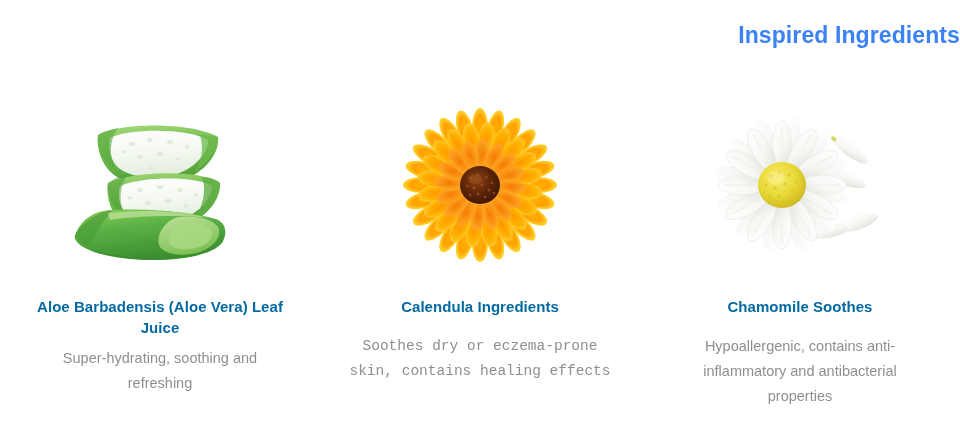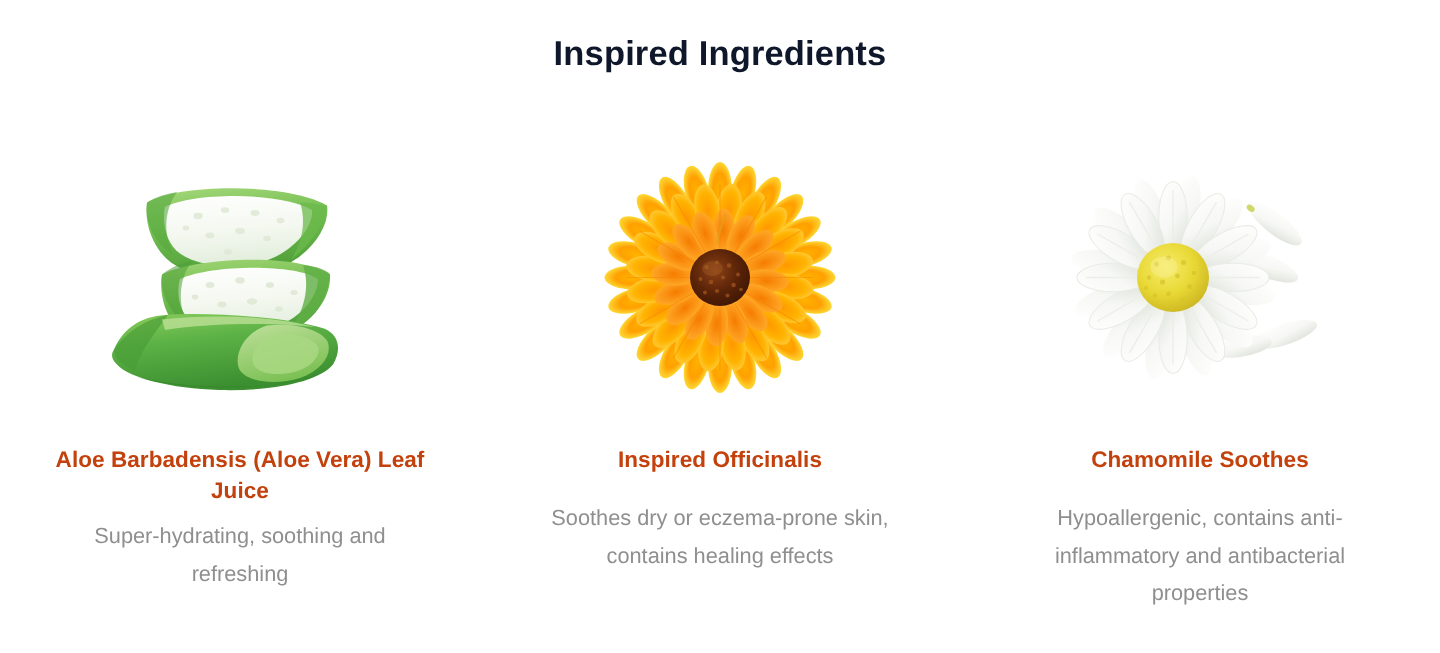--- a/index.html
+++ b/index.html
@@ -21,25 +21,25 @@
     height: 435px;
     background: #ffffff;
   }
 
   
   .section-title {
     position: absolute;
     top: 18px;
     left: 0;
     width: 960px;
-    text-align: center;
+    text-align: right;
     font-size: 23px;
     font-weight: bold;
     letter-spacing: 0.1px;
-    color: #0f172a;
+    color: #3b82f6;
     line-height: 34px;
   }
 
   
   .columns {
     position: absolute;
     top: 100px;
     left: 0;
     width: 960px;
     display: flex;
@@ -63,37 +63,37 @@
   }
   .art {
     position: relative;
     width: 200px;
     height: 160px;
   }
 
   .ing-name {
     font-size: 15px;
     font-weight: bold;
-    color: #c2410c;
+    color: #0369a1;
     text-align: center;
     line-height: 21px;
     letter-spacing: 0.05px;
   }
   .col-1 .ing-name { width: 280px; margin-top: 26px; }
   .col-2 .ing-name { width: 280px; margin-top: 26px; }
   .col-3 .ing-name { width: 270px; margin-top: 26px; }
 
   .ing-desc {
     font-size: 14.5px;
     color: #8f8f8f;
     text-align: center;
     line-height: 25px;
   }
   .col-1 .ing-desc { width: 250px; margin-top: 8px; }
-  .col-2 .ing-desc { width: 270px; margin-top: 17px; }
+  .col-2 .ing-desc { width: 270px; margin-top: 17px; font-family: Liberation Mono, monospace; }
   .col-3 .ing-desc { width: 245px; margin-top: 17px; }
 
   svg { display: block; overflow: visible; }
 </style>
 </head>
 <body>
 
 <div class="page">
 
   <div class="section-title">Inspired Ingredients</div>
@@ -342,21 +342,21 @@
                 </g>
                 <ellipse cx="-5" cy="-6" rx="7" ry="5" fill="#b06a2c" opacity="0.3"></ellipse>
               </g>
 
               <path d="M-2 -22 C-1 -30, 1 -36, 4 -42" stroke="#e0a020" stroke-width="1.6" fill="none" opacity="0.6"></path>
             </g>
           </svg>
         </div>
       </div>
 
-      <div class="ing-name">Inspired Officinalis</div>
+      <div class="ing-name">Calendula Ingredients</div>
       <div class="ing-desc">Soothes dry or eczema-prone skin, contains healing effects</div>
     </div>
 
     <div class="col col-3">
       <div class="art-wrap">
         <div class="art">
           <svg viewBox="0 0 200 160" width="200" height="160" aria-hidden="true">
             <defs>
               <linearGradient id="chamPetal" x1="0" y1="0" x2="0.6" y2="1">
                 <stop offset="0%" stop-color="#ffffff"></stop>

